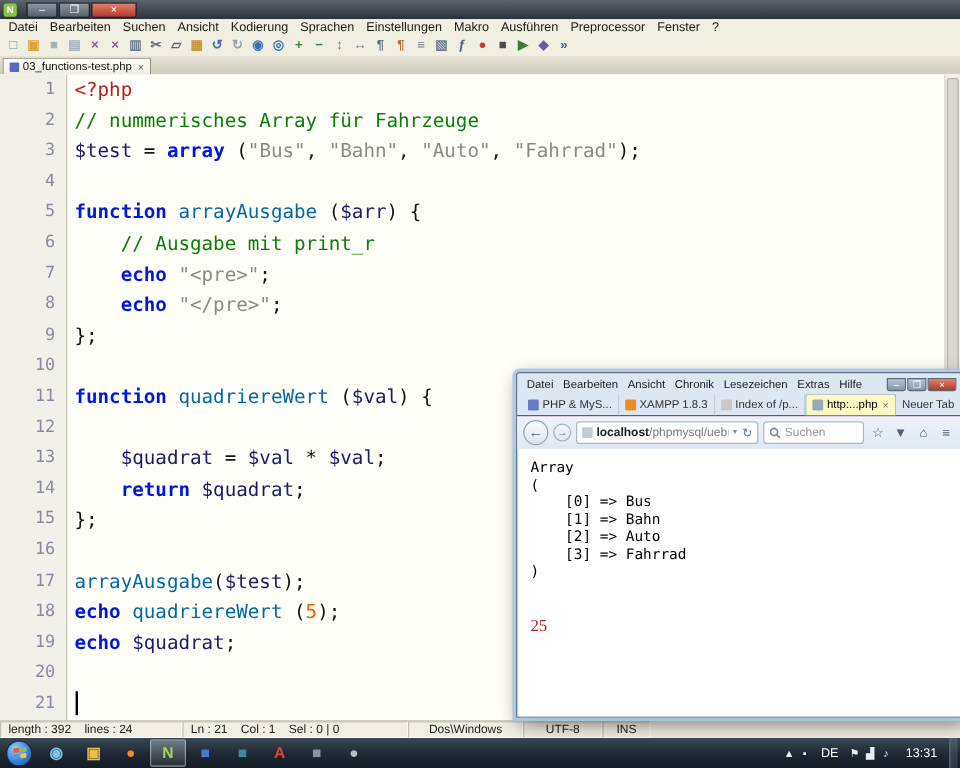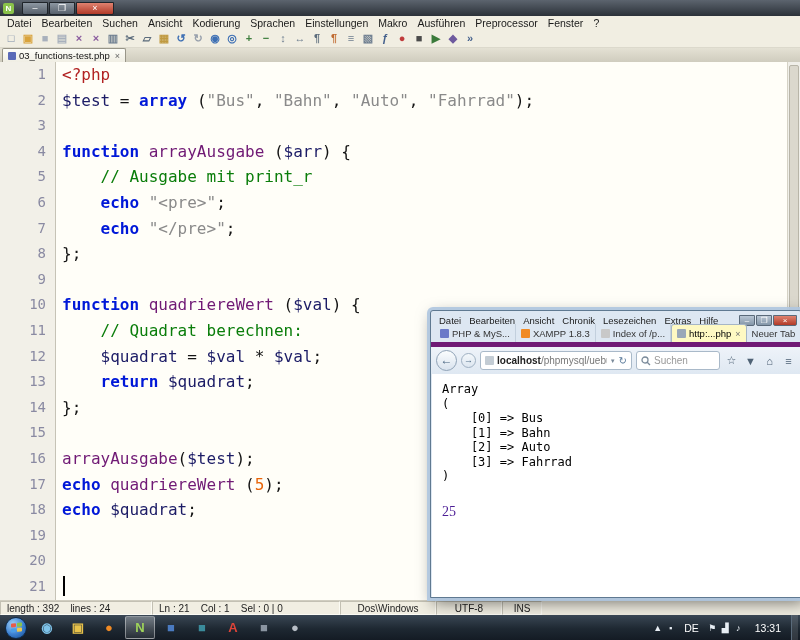--- a/index.html
+++ b/index.html
@@ -27,63 +27,63 @@
   .ln{height:25.6px}
   .code{flex:1;font:16px/25.6px "DejaVu Sans Mono",monospace;padding-left:6px;color:#111;overflow:hidden}
   .code-line{height:25.6px;white-space:pre}
   .s-tag{color:#b22222}
   .s-comment{color:#0a7d0a}
   .s-kw{color:#0018d8;font-weight:bold}
   .s-str{color:#8a8a8a}
   .s-var{color:#1c1c66}
   .s-op{color:#141414}
   .s-num{color:#e8650a}
-  .s-fn{color:#701a75}
+  .s-fn{color:#0369a1}
   .caret{position:absolute;left:63px;top:514px;width:2px;height:20px;background:#000}
   .vscroll{position:absolute;right:0;top:0;width:13px;height:100%;background:#f0efe9;border-left:1px solid #d5d2c5}
   .vthumb{margin:3px 1px;height:462px;background:#dbd8cd;border:1px solid #b8b5a8;border-radius:2px}
   .npp-status{height:15px;background:#f1eee2;border-top:1px solid #d0cdc0;display:flex;font-size:10px;color:#222;flex:0 0 auto}
   .st{border:1px solid;border-color:#c3c0b3 #fcfbf4 #fcfbf4 #c3c0b3;display:flex;align-items:center;padding:0 6px;white-space:pre;overflow:hidden}
   .st.doc{flex:1}
   .st.len{width:152px}
   .st.cur{width:188px}
   .st.eol{width:96px;justify-content:center}
   .st.enc{width:66px;justify-content:center}
   .st.ins{width:40px;justify-content:center}
 
   
   .ff{position:absolute;left:430px;top:310px;width:372px;height:288px;background:#dde7f2;border:1px solid #5f7991;box-shadow:0 0 0 3px rgba(176,199,224,.92),3px 5px 16px rgba(0,0,0,.5);border-radius:3px 3px 0 0}
   .ff-top{height:17px;display:flex;align-items:center;padding:2px 4px 0}
   .ff-menus{display:flex;font-size:9.5px;color:#1a1a1a;flex:1}
   .ff-menu-item{padding:0 4px;white-space:nowrap}
   .ff-winbtns{display:flex;gap:1px}
   .fwb{width:16px;height:11px;font-size:8px;line-height:9px;text-align:center;color:#fff;background:linear-gradient(#b9c6d4,#8396a8);border:1px solid #5a6a7a;border-radius:0 0 2px 2px}
   .fwb.close{width:24px;background:linear-gradient(#e0826f,#b13a28)}
-  .ff-tabstrip{height:19px;display:flex;align-items:flex-end;padding:0 4px;border-bottom:5px solid #701a75}
+  .ff-tabstrip{height:19px;display:flex;align-items:flex-end;padding:0 4px;border-bottom:1px solid #701a75}
   .ff-tab{height:18px;display:flex;align-items:center;gap:3px;padding:0 5px;font-size:9.5px;color:#333;max-width:82px;border-right:1px solid #c2cfdd}
   .ff-tab .tab-label{white-space:nowrap;overflow:hidden;text-overflow:ellipsis}
   .ff-tab.active{background:#fef9c3;border:1px solid #a6b6c6;border-bottom:none;border-radius:3px 3px 0 0;color:#000}
   .favicon{width:9px;height:9px;border-radius:1px;flex:0 0 auto}
   .tab-close{color:#777;font-size:9px;padding-left:1px}
   .ff-navbar{height:27px;display:flex;align-items:center;gap:4px;padding:0 5px;background:linear-gradient(#eef3f9,#dfe8f2)}
   .ff-back{width:21px;height:21px;border-radius:50%;background:linear-gradient(#fbfdfe,#d9e3ee);border:1px solid #8fa2b6;color:#44617e;font-size:12px;line-height:19px;text-align:center;font-weight:bold;flex:0 0 auto}
   .ff-fwd{width:15px;height:15px;border-radius:50%;background:linear-gradient(#f4f8fb,#dde6f0);border:1px solid #9fb0c2;color:#55718c;font-size:9px;line-height:13px;text-align:center;flex:0 0 auto}
   .ff-urlbar{flex:1;height:19px;background:#fff;border:1px solid #a9b9c9;border-radius:3px;display:flex;align-items:center;padding:0 4px;gap:3px;min-width:0}
   .url-favicon{width:9px;height:9px;background:#c3ccd4;border-radius:1px;flex:0 0 auto}
   .url-text{font-size:10px;color:#222;white-space:nowrap;overflow:hidden;flex:1}
   .url-text b{font-weight:bold}
   .url-text .path{color:#777}
   .url-drop{color:#7a8a9a;font-size:6px;flex:0 0 auto}
   .url-reload{color:#5a7a9a;font-size:10px;flex:0 0 auto}
   .ff-search{width:84px;height:19px;background:#fff;border:1px solid #a9b9c9;border-radius:3px;display:flex;align-items:center;padding:0 4px;gap:3px;flex:0 0 auto}
   .search-ph{font-size:10px;color:#999;flex:1;overflow:hidden;white-space:nowrap}
   .nav-ic{color:#4f6275;font-size:11px;width:15px;text-align:center;flex:0 0 auto}
   .ff-content{position:absolute;left:1px;right:0;top:63px;bottom:0;background:#fff;padding:8px 10px;overflow:hidden}
   #ff-pre{font:12px/14.5px "DejaVu Sans Mono",monospace;color:#000}
-  .ff-echo{font:14px/18px "Liberation Serif",serif;color:#4c1d95;margin-top:19px}
+  .ff-echo{font:14px/18px "Liberation Serif",serif;color:#b91c1c;margin-top:30px}
   .ff-notice{font:13.5px/18px "Liberation Serif",serif;color:#000;margin-top:5px;width:352px}
 
   
   .taskbar{position:absolute;left:0;top:615px;width:800px;height:25px;background:linear-gradient(#3a4754,#1e2832 55%,#141b24);display:flex;align-items:center;padding:0 2px;gap:2px}
   .start-orb{width:22px;height:22px;border-radius:50%;background:radial-gradient(circle at 35% 30%,#9fd0f8,#3a7fd0 55%,#174a8a);border:1px solid #0e2a4a;display:flex;align-items:center;justify-content:center;margin:0 3px;flex:0 0 auto}
   .win-flag{display:grid;grid-template-columns:5px 5px;grid-gap:1px;transform:skewY(-6deg)}
   .win-flag i{width:5px;height:4px;border-radius:1px;display:block}
   .win-flag i:nth-child(1){background:#e85a4a}
   .win-flag i:nth-child(2){background:#8ac24a}
   .win-flag i:nth-child(3){background:#4a9de8}
@@ -180,30 +180,31 @@
         <div class="ln">15</div>
         <div class="ln">16</div>
         <div class="ln">17</div>
         <div class="ln">18</div>
         <div class="ln">19</div>
         <div class="ln">20</div>
         <div class="ln">21</div>
       </div>
     <div class="code" id="code">
         <div class="code-line"><span class="s-tag">&lt;?php</span></div>
+        <div class="code-line"><span class="s-comment">// nummerisches Array für Fahrzeuge</span></div>
         <div class="code-line"><span class="s-var">$test</span><span class="s-op"> = </span><span class="s-kw">array</span><span class="s-op"> (</span><span class="s-str">"Bus"</span><span class="s-op">, </span><span class="s-str">"Bahn"</span><span class="s-op">, </span><span class="s-str">"Auto"</span><span class="s-op">, </span><span class="s-str">"Fahrrad"</span><span class="s-op">);</span></div>
         <div class="code-line"></div>
         <div class="code-line"><span class="s-kw">function</span><span class="s-fn"> arrayAusgabe </span><span class="s-op">(</span><span class="s-var">$arr</span><span class="s-op">) {</span></div>
         <div class="code-line"><span class="s-op">    </span><span class="s-comment">// Ausgabe mit print_r</span></div>
         <div class="code-line"><span class="s-op">    </span><span class="s-kw">echo</span><span class="s-op"> </span><span class="s-str">"&lt;pre&gt;"</span><span class="s-op">;</span></div>
         <div class="code-line"><span class="s-op">    </span><span class="s-kw">echo</span><span class="s-op"> </span><span class="s-str">"&lt;/pre&gt;"</span><span class="s-op">;</span></div>
         <div class="code-line"><span class="s-op">};</span></div>
         <div class="code-line"></div>
         <div class="code-line"><span class="s-kw">function</span><span class="s-fn"> quadriereWert </span><span class="s-op">(</span><span class="s-var">$val</span><span class="s-op">) {</span></div>
-        <div class="code-line"><span class="s-op">    </span><span class="s-comment">// Quadrat berechnen:</span></div>
+        <div class="code-line"><span class="s-op">    </span></div>
         <div class="code-line"><span class="s-op">    </span><span class="s-var">$quadrat</span><span class="s-op"> = </span><span class="s-var">$val</span><span class="s-op"> * </span><span class="s-var">$val</span><span class="s-op">;</span></div>
         <div class="code-line"><span class="s-op">    </span><span class="s-kw">return</span><span class="s-op"> </span><span class="s-var">$quadrat</span><span class="s-op">;</span></div>
         <div class="code-line"><span class="s-op">};</span></div>
         <div class="code-line"></div>
         <div class="code-line"><span class="s-fn">arrayAusgabe</span><span class="s-op">(</span><span class="s-var">$test</span><span class="s-op">);</span></div>
         <div class="code-line"><span class="s-kw">echo</span><span class="s-fn"> quadriereWert </span><span class="s-op">(</span><span class="s-num">5</span><span class="s-op">);</span></div>
         <div class="code-line"><span class="s-kw">echo</span><span class="s-op"> </span><span class="s-var">$quadrat</span><span class="s-op">;</span></div>
         <div class="code-line"></div>
       </div>
     <div class="caret"></div>

